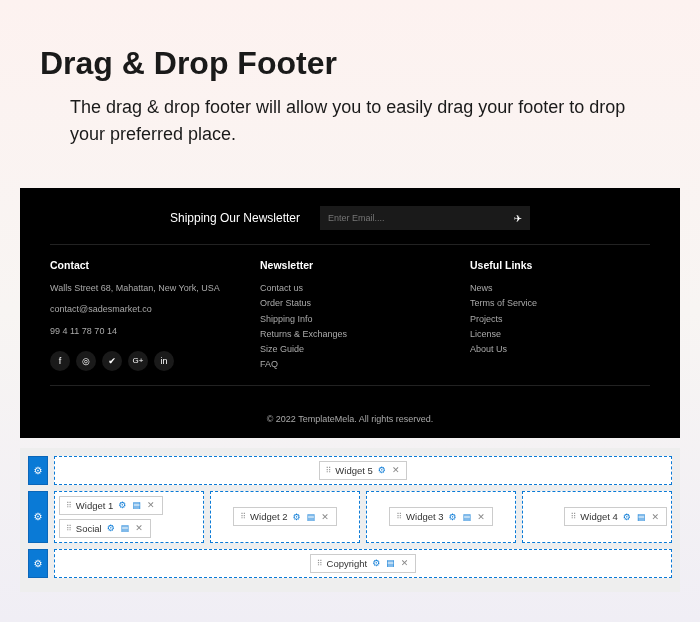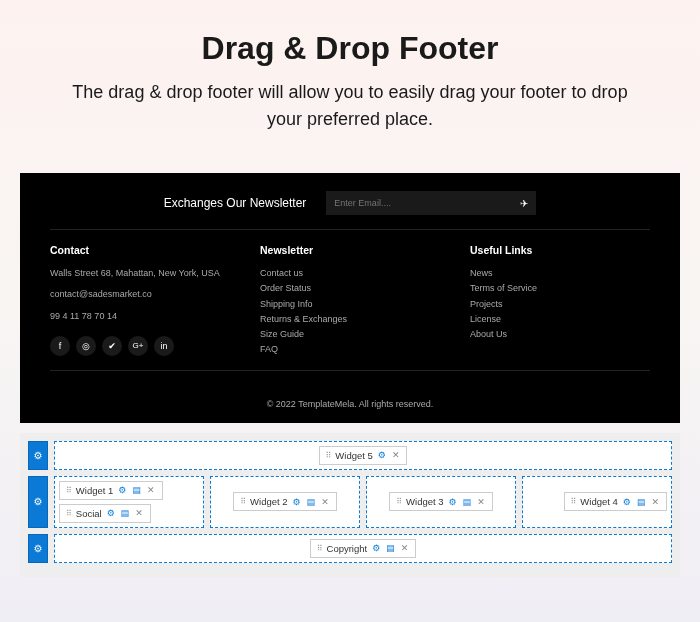--- a/index.html
+++ b/index.html
@@ -1,17 +1,17 @@
 <!DOCTYPE html>
 <html><head>
 <meta charset="utf-8">
 <style>
 *{margin:0;padding:0;box-sizing:border-box;font-family:Arial,Helvetica,sans-serif}
 body{background:linear-gradient(180deg,#fdf2f0 0%,#f8f5f3 50%,#f0eef5 100%);width:700px;height:622px;overflow:hidden}
-.hero{text-align:center;padding:30px 40px 20px}
+.hero{padding:45px 40px 20px}
 .hero h1{font-size:32px;font-weight:700;color:#1a1a1a;margin-bottom:12px}
 .hero p{font-size:18px;color:#1a1a1a;line-height:1.5;max-width:560px;margin:0 auto}
 .footer-preview{background:#000;color:#fff;margin:20px 20px 10px;padding:18px 30px 14px;font-size:10px}
 .newsletter-row{display:flex;align-items:center;justify-content:center;gap:20px;border-bottom:1px solid #222;padding-bottom:14px;margin-bottom:14px}
 .newsletter-label{font-size:12px;font-weight:400}
 .newsletter-input-wrap{position:relative;display:flex;align-items:center;background:#1a1a1a;width:210px;height:24px}
 .newsletter-input{background:transparent;border:none;color:#666;font-size:9px;padding:6px 8px;flex:1;outline:none}
 .newsletter-send{background:none;border:none;color:#fff;padding:0 8px;cursor:pointer;font-size:10px}
 .footer-cols{display:flex;gap:30px;padding-bottom:12px}
 .footer-col{flex:1}
@@ -51,21 +51,21 @@
 </head>
 <body>
 
 <div class="hero">
   <h1>Drag &amp; Drop Footer</h1>
   <p>The drag &amp; drop footer will allow you to easily drag your footer to drop your preferred place.</p>
 </div>
 
 <div class="footer-preview">
   <div class="newsletter-row">
-    <span class="newsletter-label">Exchanges Our Newsletter</span>
+    <span class="newsletter-label">Shipping Our Newsletter</span>
     <div class="newsletter-input-wrap">
       <input class="newsletter-input" placeholder="Enter Email...." style="">
       <button class="newsletter-send"><span>✈</span></button>
     </div>
   </div>
   <div class="footer-cols">
     <div class="footer-col">
       <h4>Contact</h4>
       <p class="contact-addr">Walls Street 68, Mahattan, New York, USA</p>
       <p>contact@sadesmarket.co</p>

